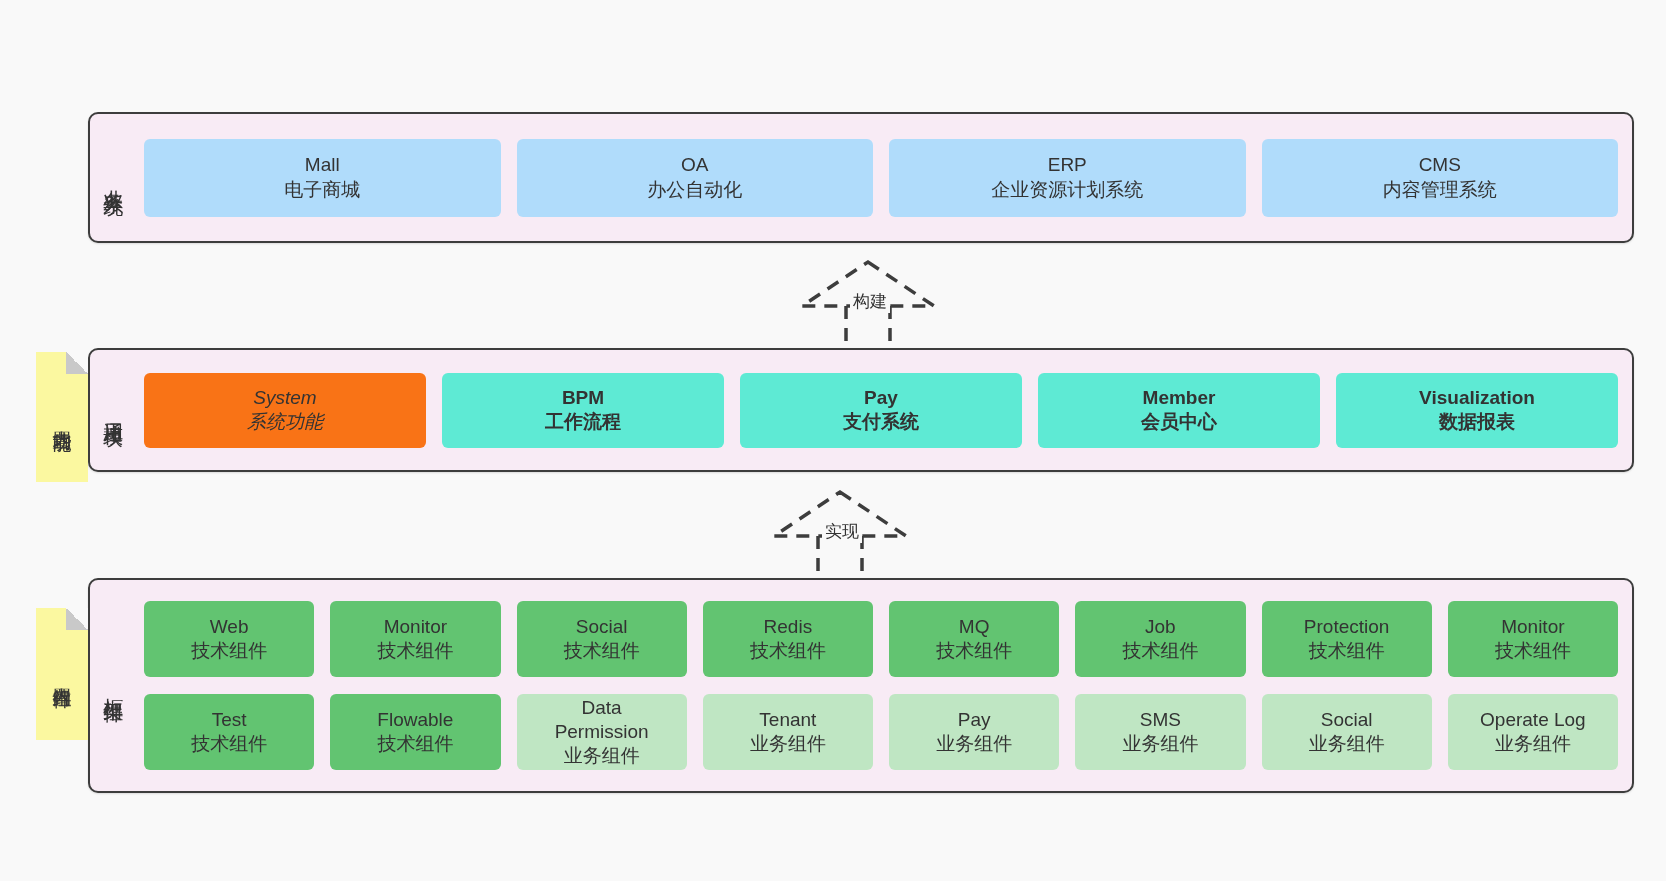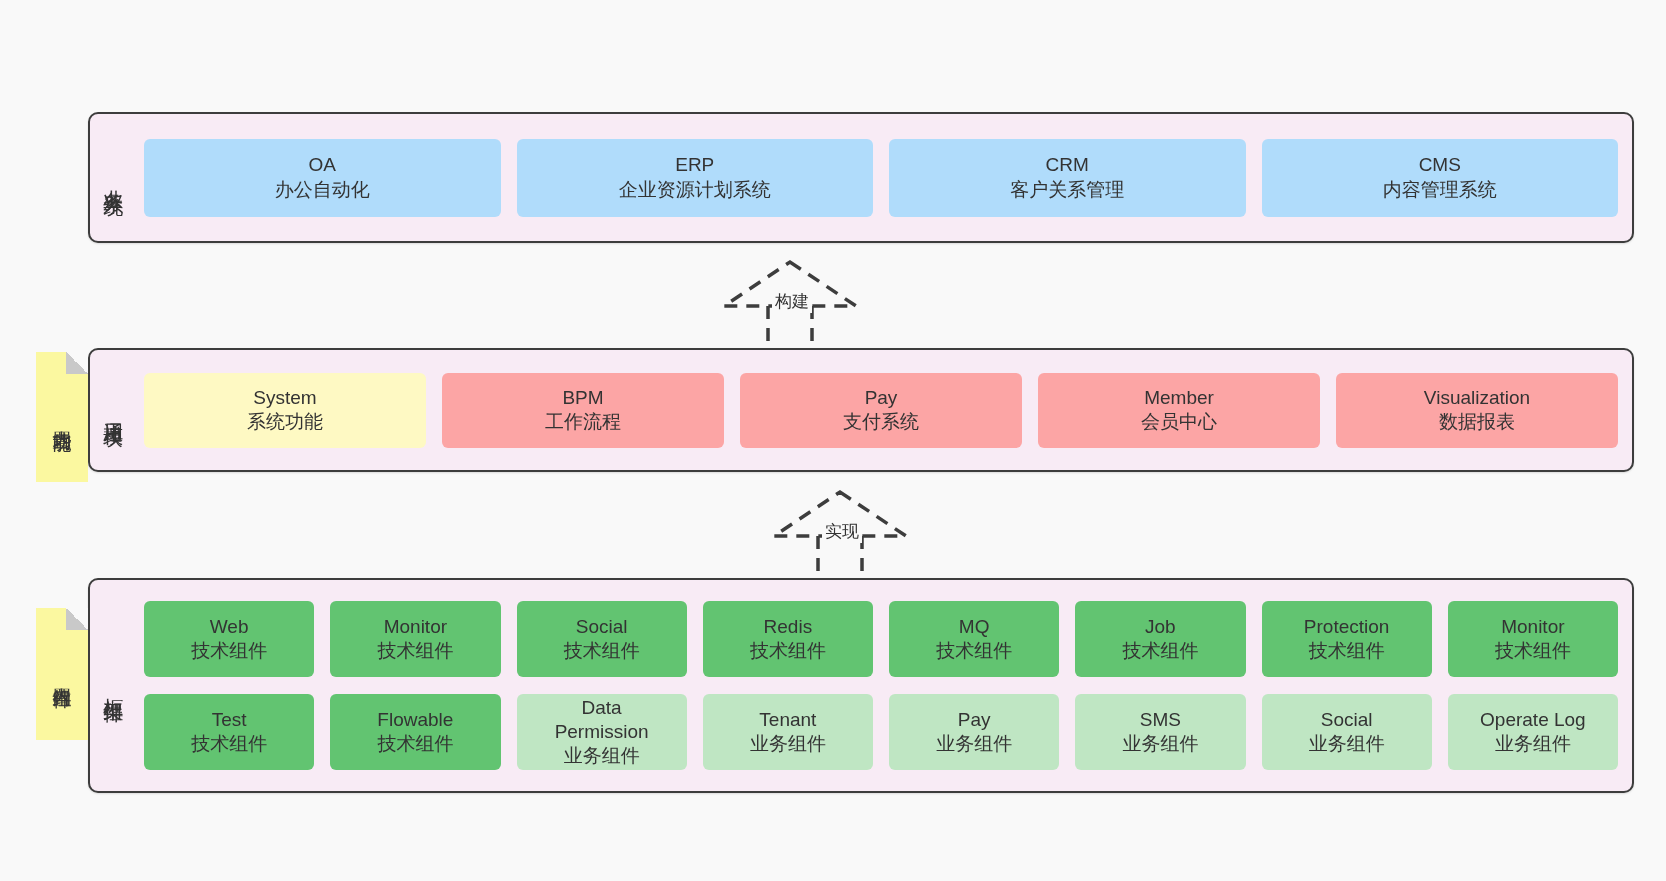--- a/index.html
+++ b/index.html
@@ -72,22 +72,22 @@
     line-height: 1.28;
     color: #333333;
     padding: 6px 4px;
     box-sizing: border-box;
     user-select: none;
   }
   .card .t1 { display: block; }
   .card .t2 { display: block; }
 
   .blue   { background: #b0dcfb; }
-  .red    { background: #fef9c3; }
-  .pink   { background: #fca5a5; }
+  .red    { background: #f97316; font-style: italic; }
+  .pink   { background: #5eead4; font-weight: bold; }
   .green  { background: #62c471; }
   .lgreen { background: #bfe6c3; }
 
   
   .sticky {
     position: absolute;
     box-sizing: border-box;
     background: #fbf8a0;
     display: flex;
     align-items: center;
@@ -128,40 +128,40 @@
   }
 </style>
 </head>
 <body>
 
 <div class="layer" id="layer-business" style="left:88px; top:112px; width:1546px; height:131px;">
   <div class="layer-title">业务系统</div>
   <div class="layer-body">
     <div class="row" style="height:78px;">
       <div class="card blue">
+        <span class="t1">Mall</span>
+        <span class="t2">电子商城</span>
+      </div>
+      <div class="card blue">
         <span class="t1">OA</span>
         <span class="t2">办公自动化</span>
       </div>
       <div class="card blue">
         <span class="t1">ERP</span>
         <span class="t2">企业资源计划系统</span>
       </div>
       <div class="card blue">
-        <span class="t1">CRM</span>
-        <span class="t2">客户关系管理</span>
-      </div>
-      <div class="card blue">
         <span class="t1">CMS</span>
         <span class="t2">内容管理系统</span>
       </div>
     </div>
   </div>
 </div>
 
-<div class="connector" id="conn-build" style="left:720px; top:258px; width:150px; height:88px;">
+<div class="connector" id="conn-build" style="left:798px; top:258px; width:150px; height:88px;">
   <svg width="150" height="88" viewBox="0 0 150 88">
 
     <path d="M 70 4 L 136 48 L 4 48 Z" fill="#f9f9f9" stroke="#3d3d3d" stroke-width="3.5" stroke-dasharray="13 9" stroke-linecap="butt"></path>
 
     <path d="M 48 48 L 48 88 M 92 48 L 92 88" fill="none" stroke="#3d3d3d" stroke-width="3.5" stroke-dasharray="13 9"></path>
   </svg>
   <span class="conn-label" style="left:52px; top:32px;">构建</span>
 </div>
 
 <div class="sticky" id="sticky-functions" style="left:36px; top:352px; width:52px; height:130px;">

